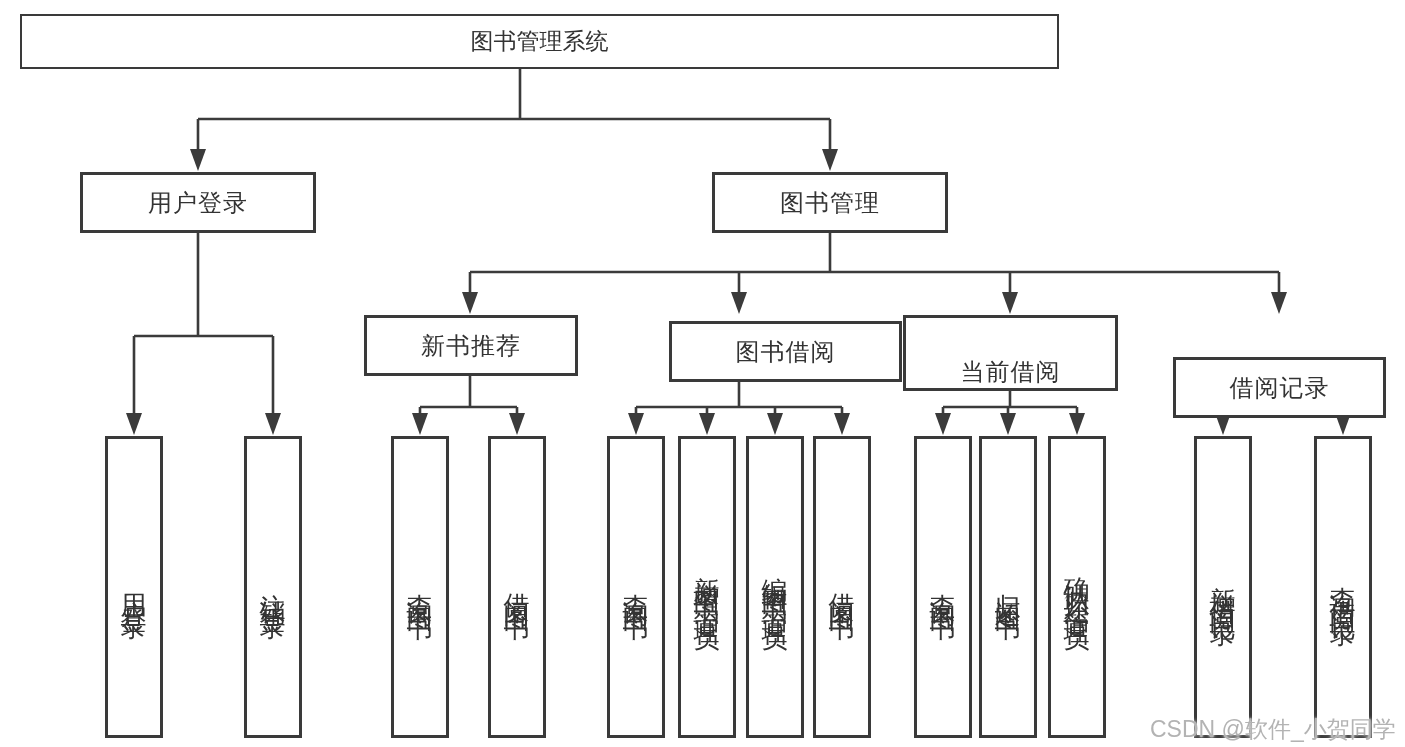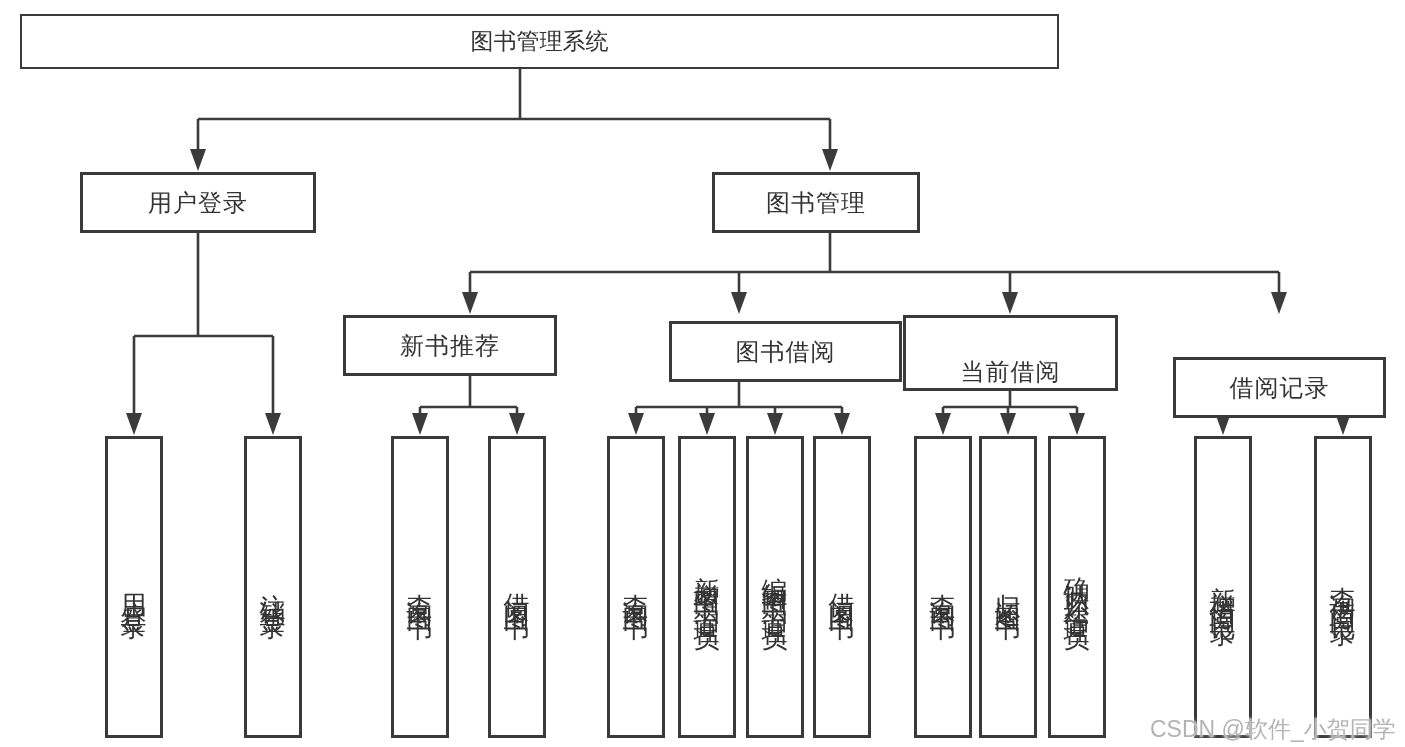--- a/index.html
+++ b/index.html
@@ -113,25 +113,25 @@
     </g>
   </svg>
 
   <div class="box root" style="left:20px; top:14px; width:1039px; height:55px;">
     <span>图书管理系统</span>
   </div>
 
   <div class="box hnode" style="left:80px; top:172px; width:236px; height:61px;">
     <span>用户登录</span>
   </div>
-  <div class="box hnode" style="left:712px; top:172px; width:208px; height:61px;">
+  <div class="box hnode" style="left:712px; top:172px; width:236px; height:61px;">
     <span>图书管理</span>
   </div>
 
-  <div class="box hnode" style="left:343px; top:315px; width:214px; height:61px;">
+  <div class="box hnode" style="left:364px; top:315px; width:214px; height:61px;">
     <span>新书推荐</span>
   </div>
   <div class="box hnode" style="left:669px; top:315px; width:233px; height:61px;margin-top:6px;">
     <span>图书借阅</span>
   </div>
   <div class="box hnode" style="left:903px; top:315px; width:215px; height:76px;align-items:flex-end;">
     <span>当前借阅</span>
   </div>
   <div class="box hnode" style="left:1173px; top:315px; width:213px; height:61px;margin-top:42px;">
     <span>借阅记录</span>

